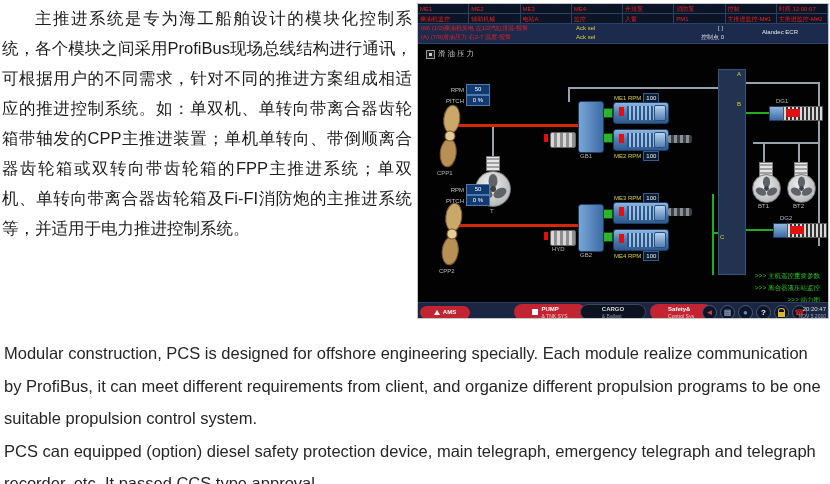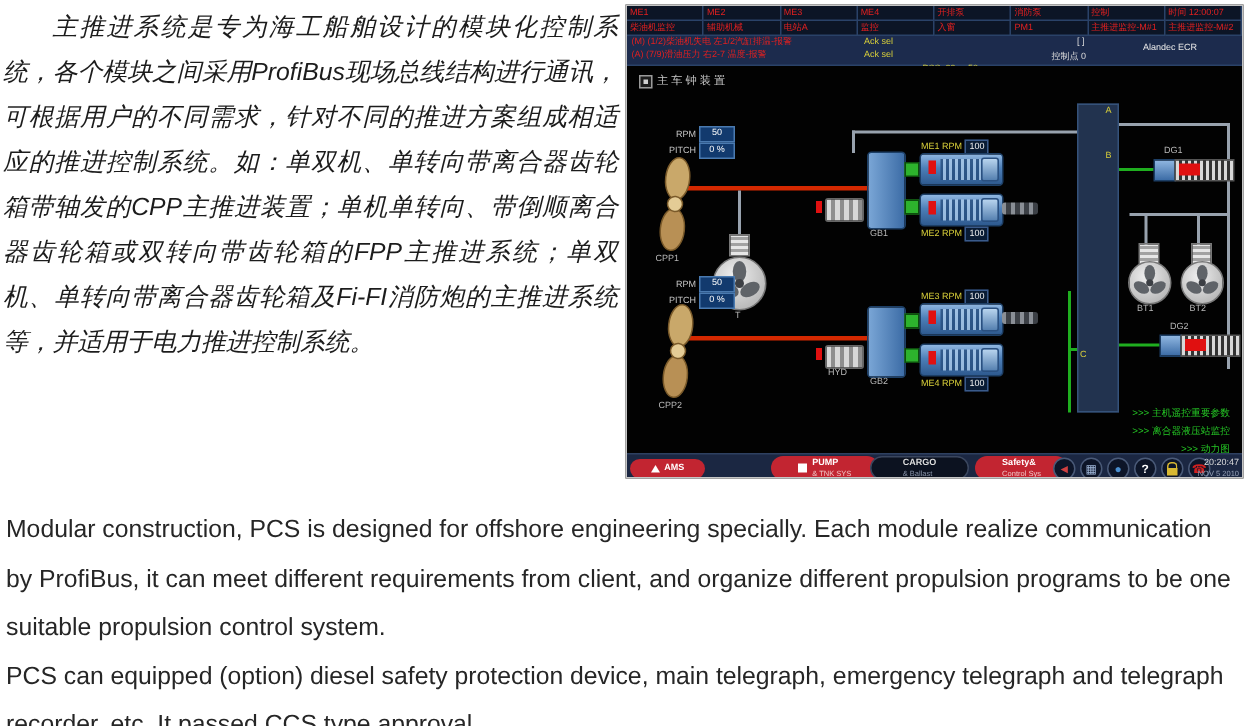--- a/index.html
+++ b/index.html
@@ -1,21 +1,21 @@
 <!DOCTYPE html>
 <html><head>
 <meta charset="utf-8">
 <style>
   html,body{margin:0;padding:0;background:#fff;}
   .page{position:relative;width:830px;height:484px;background:#fff;overflow:hidden;
         font-family:"Liberation Sans",sans-serif;}
 
   
   .cn{position:absolute;left:2px;top:3px;width:410px;font-size:16.5px;line-height:30px;
-      color:#1c1c1c;text-align:justify;font-style:italic;}
+      color:#1c1c1c;text-align:justify;}
   .cn p{margin:0;text-indent:2em;}
 
   
   .en{position:absolute;left:4px;top:337px;width:822px;font-size:16.5px;line-height:32.5px;color:#262626;}
   .en p{margin:0;}
 
   
   .scada{position:absolute;left:417px;top:3px;width:412px;height:316px;background:#000;
          border:1px solid #c6c6c6;box-sizing:border-box;overflow:hidden;}
   .hdr-row{display:flex;height:10px;background:#0c1526;}
@@ -160,21 +160,21 @@
       <div class="alm-cp">
         <span>控制点</span>
         <span>0</span>
       </div>
       <div class="alm-station">Alandec ECR</div>
     </div>
 
     <div class="canvas">
       <div class="ttl">
         <span class="ttl-icon"></span>
-        <span class="ttl-text">主车钟装置</span>
+        <span class="ttl-text">滑油压力</span>
       </div>
 
       <div class="wire w-red" style="left:38px;top:80px;width:124px;height:3px;"></div>
       <div class="wire w-red" style="left:40px;top:180px;width:122px;height:3px;"></div>
       <div class="wire w-gray" style="left:74px;top:83px;width:2px;height:29px;"></div>
       <div class="wire w-gray" style="left:150px;top:43px;width:2px;height:15px;"></div>
       <div class="wire w-gray" style="left:150px;top:43px;width:154px;height:2px;"></div>
       <div class="wire w-gray" style="left:328px;top:38px;width:74px;height:2px;"></div>
       <div class="wire w-gray" style="left:400px;top:38px;width:2px;height:164px;"></div>
       <div class="wire w-gray" style="left:335px;top:98px;width:67px;height:2px;"></div>

